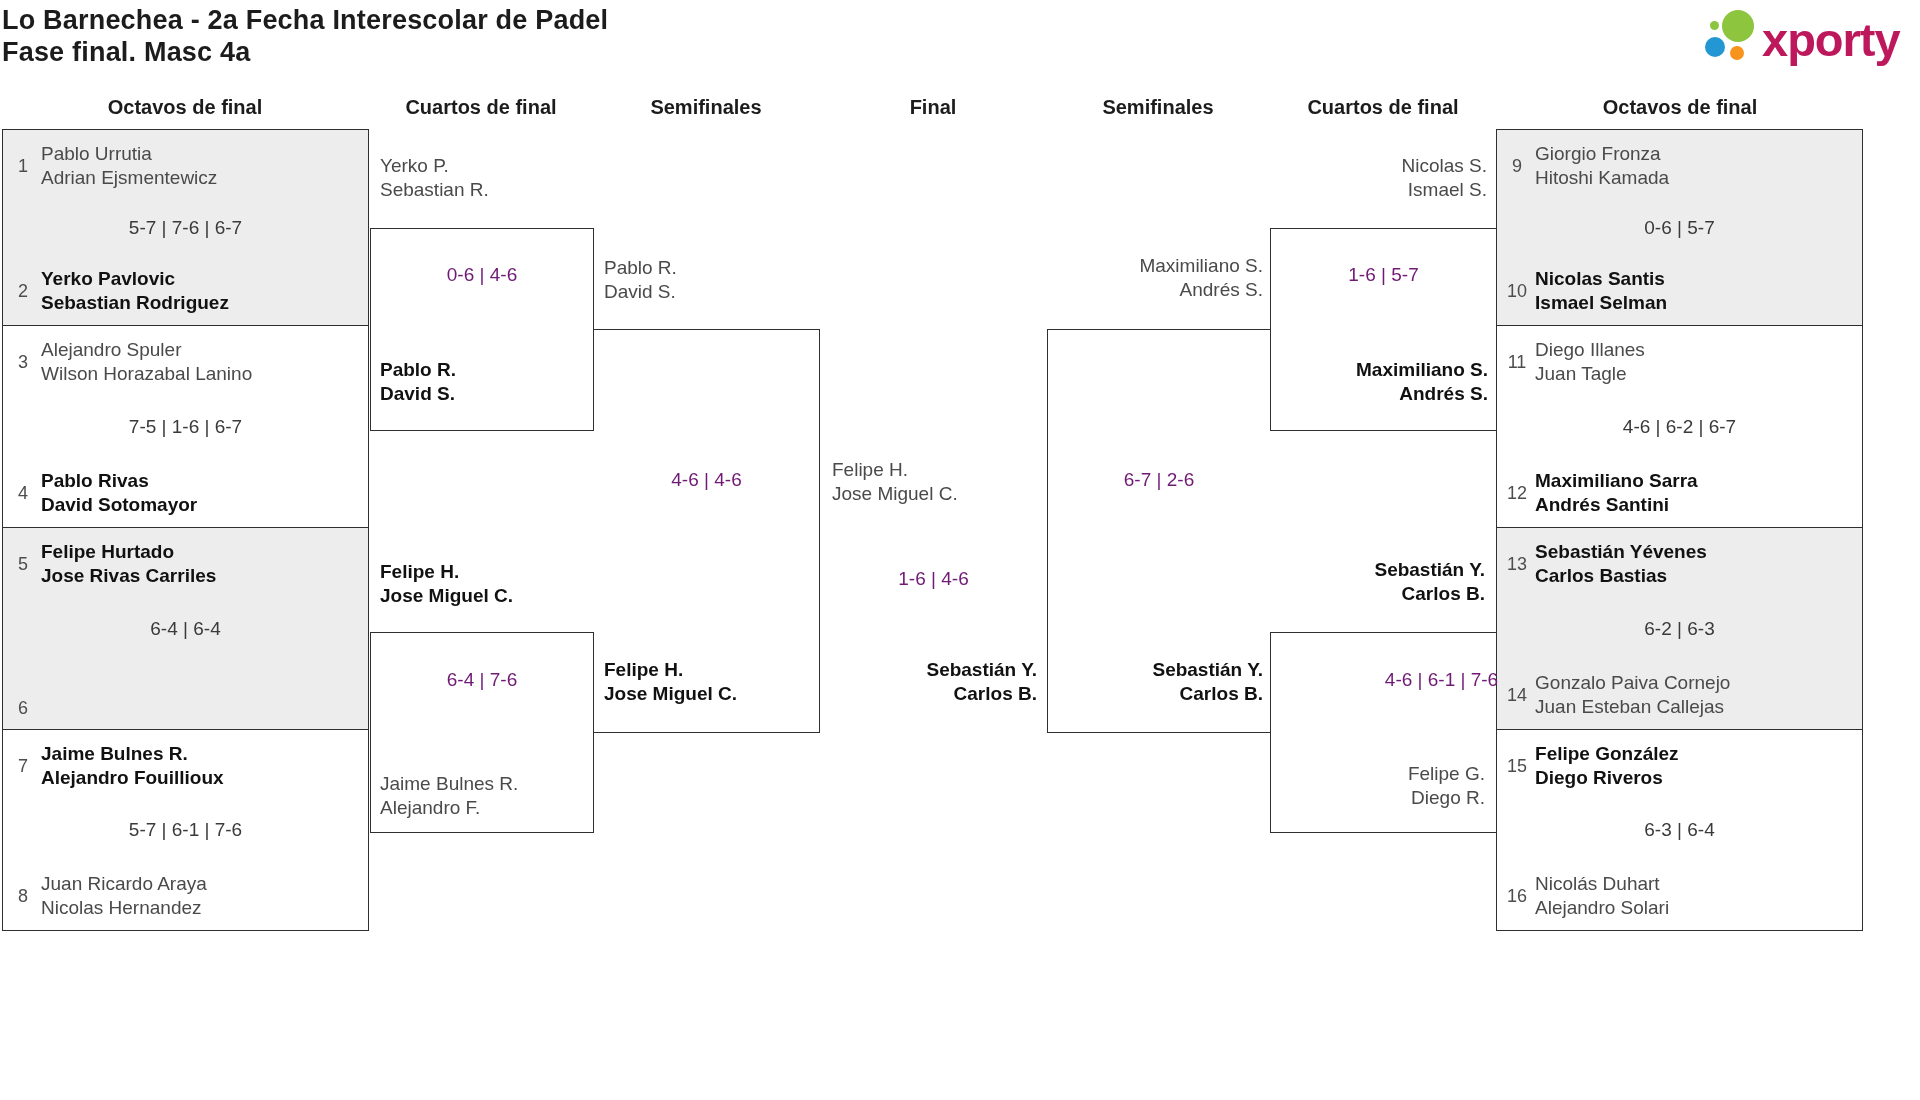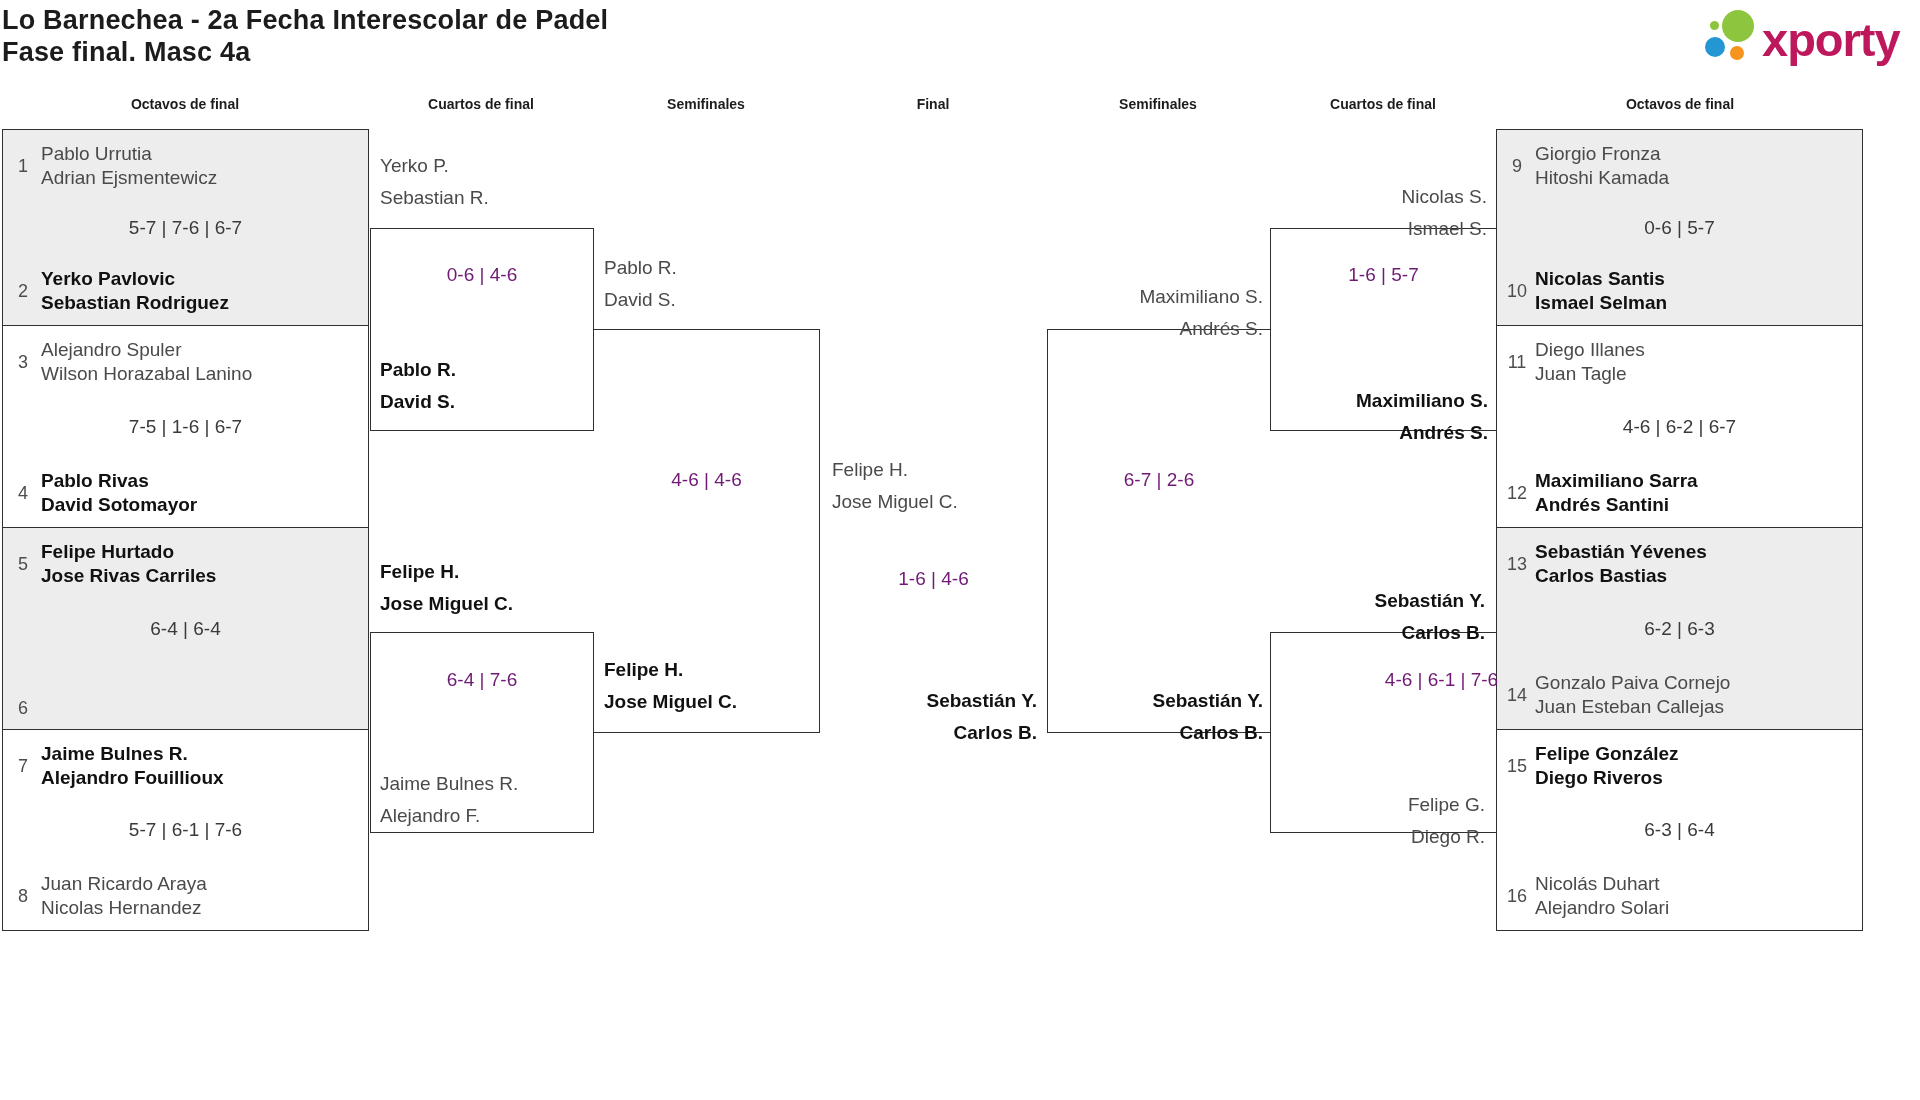--- a/index.html
+++ b/index.html
@@ -6,45 +6,45 @@
   html,body { width:1920px; height:1100px; background:#fff; overflow:hidden;
     font-family:"Liberation Sans","DejaVu Sans",sans-serif; }
   .page { position:relative; width:1920px; height:1100px; }
 
   .title1 { position:absolute; left:2px; top:4px; font-size:27px; line-height:32px;
     font-weight:bold; color:#1c1c1c; letter-spacing:0.2px; }
   .title2 { position:absolute; left:2px; top:36px; font-size:27px; line-height:32px;
     font-weight:bold; color:#1c1c1c; letter-spacing:0.2px;text-align:center; }
 
   .rhead { position:absolute; top:96px; width:300px; text-align:center;
-    font-size:14px; font-weight:bold; color:#1c1c1c; }
+    font-size:20px; font-weight:bold; color:#1c1c1c; }
 
   
   .obox { position:absolute; width:367px; border:1px solid #2f2f2f; background:#fff; }
   .obox.gray { background:#ededed; }
   .qbox { position:absolute; border:1px solid #2f2f2f; background:transparent; }
   .sbox { position:absolute; border:1px solid #2f2f2f; background:transparent; }
   .sbox.openleft  { border-left:none; }
   .sbox.openright { border-right:none; }
 
   .trow { position:absolute; left:0; right:0; display:flex; align-items:center;
     gap:8px; padding:0 10px 0 10px; }
   .trow.t { top:12px; } .trow.b { bottom:10px; }
   .seed { flex:none; min-width:20px; text-align:center; font-size:18px; color:#4d4d4d; }
   .names { display:flex; flex-direction:column; }
   .ln { font-size:19px; line-height:24px; color:#4a4a4a; }
   .winner .ln { font-weight:bold; color:#111; }
   .mscore { position:absolute; left:0; right:0; top:50%; transform:translateY(-50%);
     text-align:center; font-size:19px; color:#3a3a3a; }
 
   
-  .tfree { position:absolute; display:flex; flex-direction:column;gap:8px; }
+  .tfree { position:absolute; display:flex; flex-direction:column; }
   .tfree .ln { font-size:19px; line-height:24px; color:#4a4a4a; }
   .tfree.win .ln { font-weight:bold; color:#111; }
-  .tfree.ral { text-align:right; align-items:flex-end;margin-top:31px; }
+  .tfree.ral { text-align:right; align-items:flex-end; }
   .sfree { position:absolute; text-align:center; font-size:19px; color:#701a75; }
 
   
   .logo { position:absolute; left:1700px; top:6px; width:215px; height:66px; }
   .dot { position:absolute; border-radius:50%; }
   .d-green-sm { left:10px; top:15px;  width:9px;  height:9px;  }
   .d-green-lg { left:22px; top:4px;   width:32px; height:32px; }
   .d-blue     { left:5px;  top:31px;  width:20px; height:20px; }
   .d-orange   { left:30px; top:40px;  width:14px; height:14px; }
   .brand { position:absolute; left:62px; top:8px; font-size:47px; line-height:52px;

